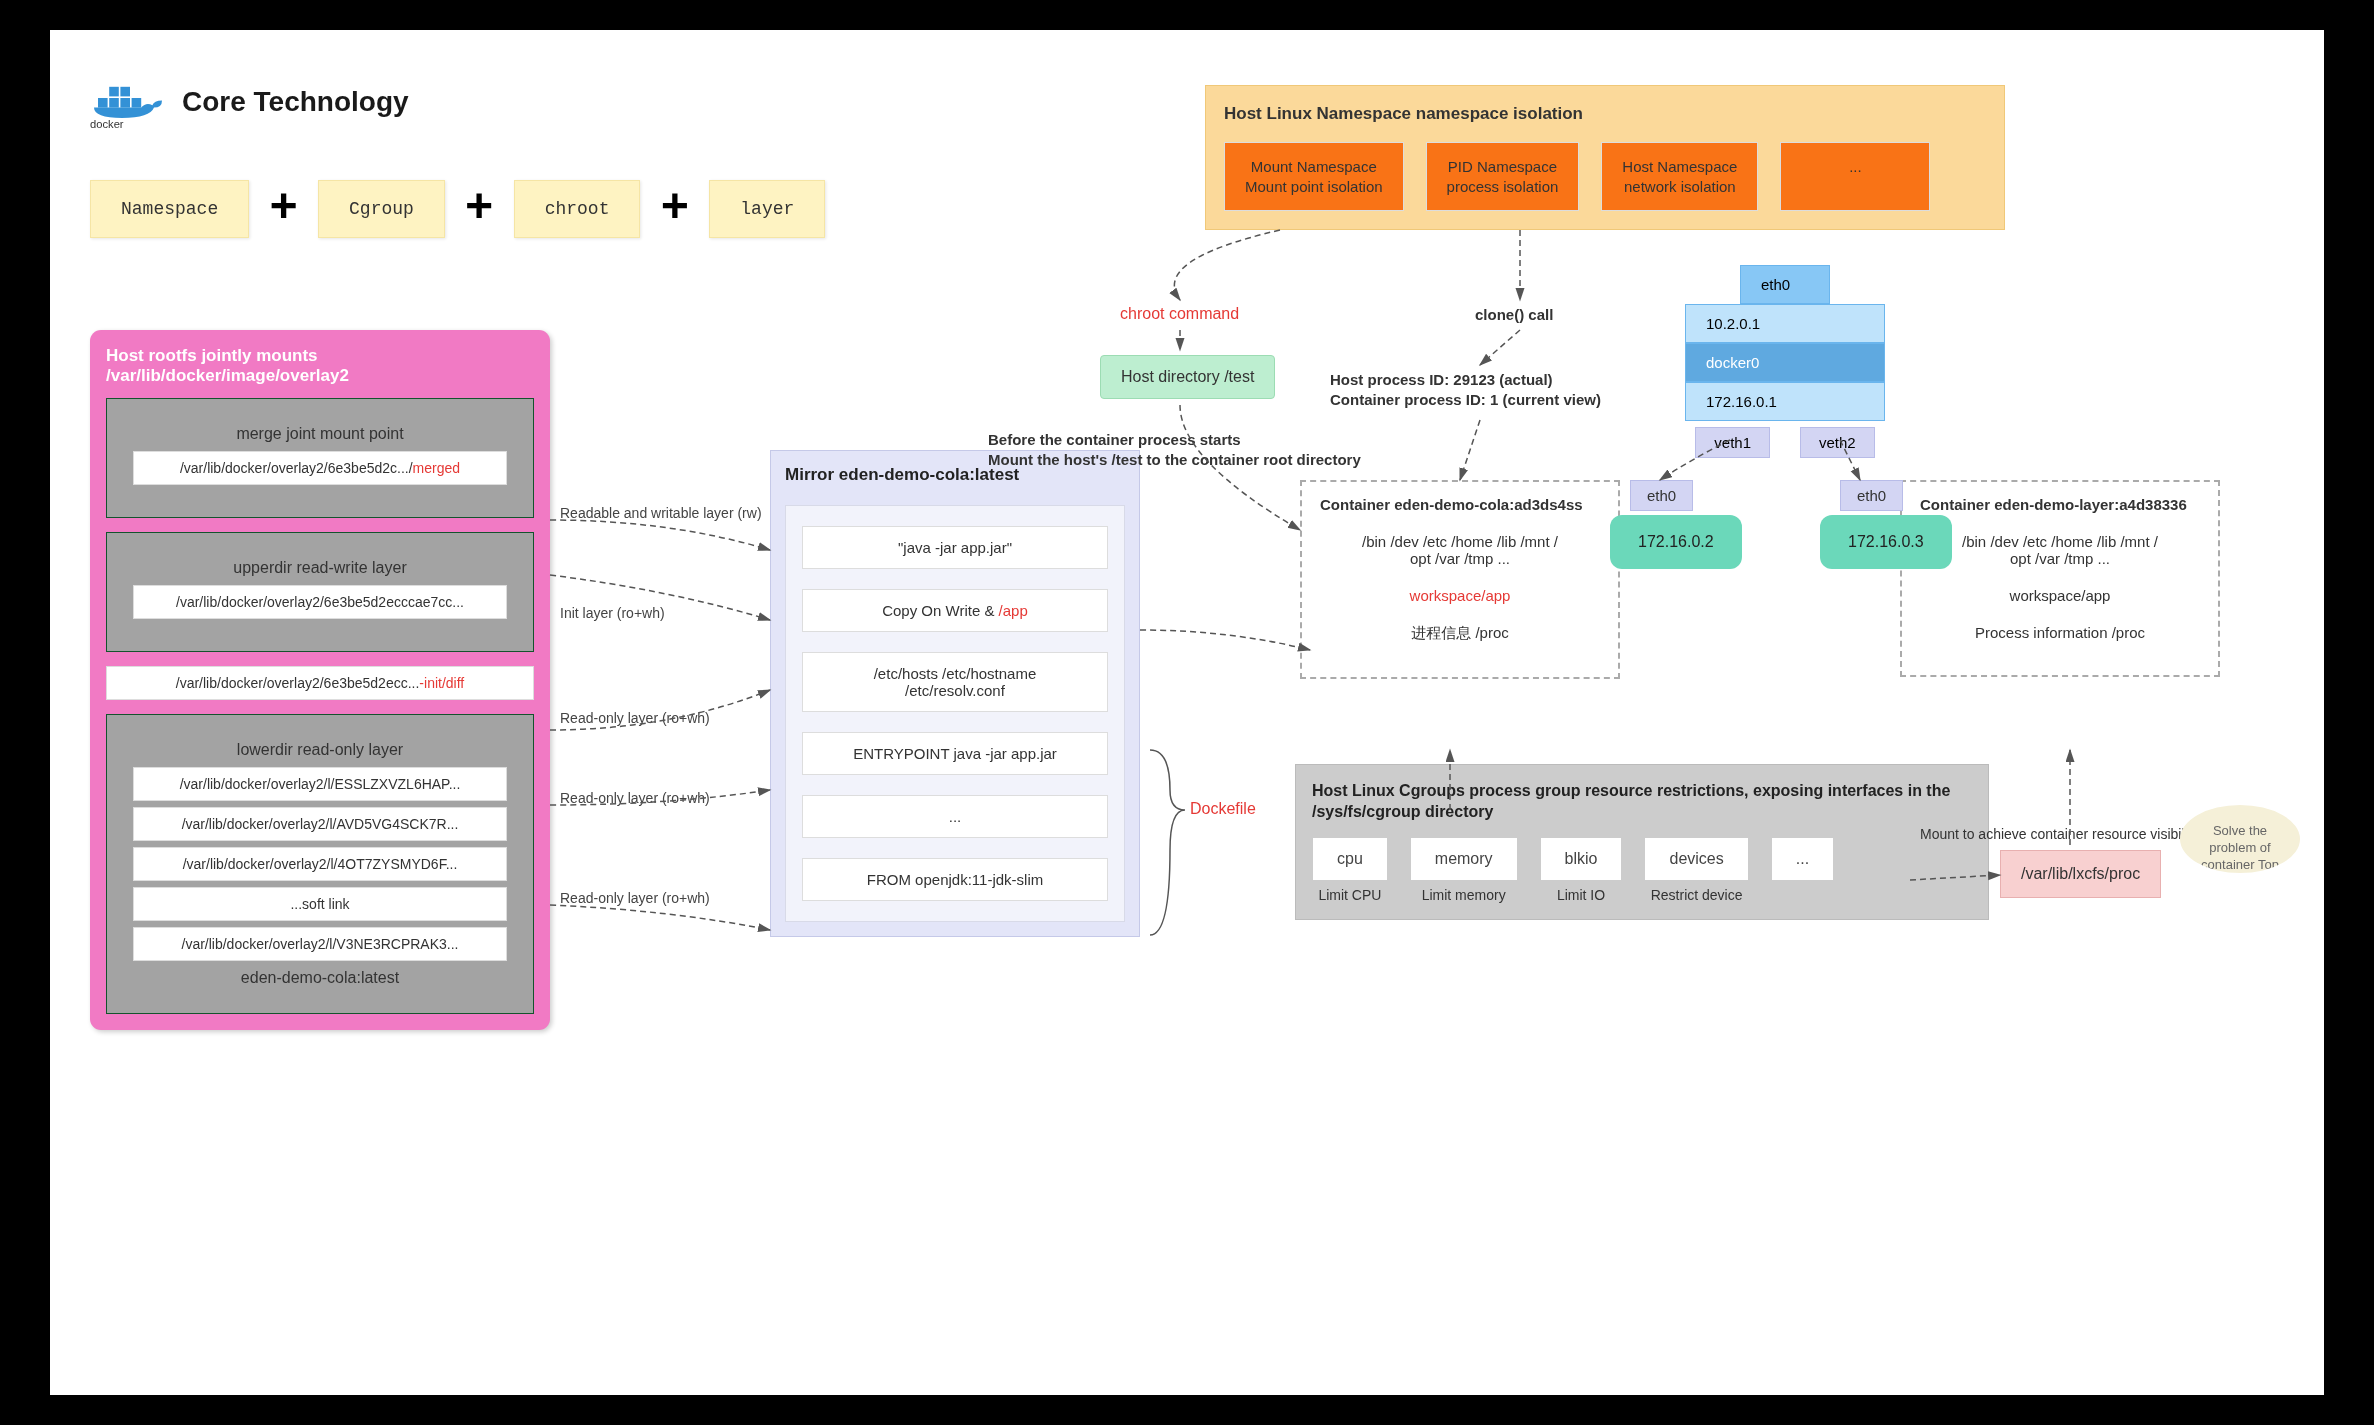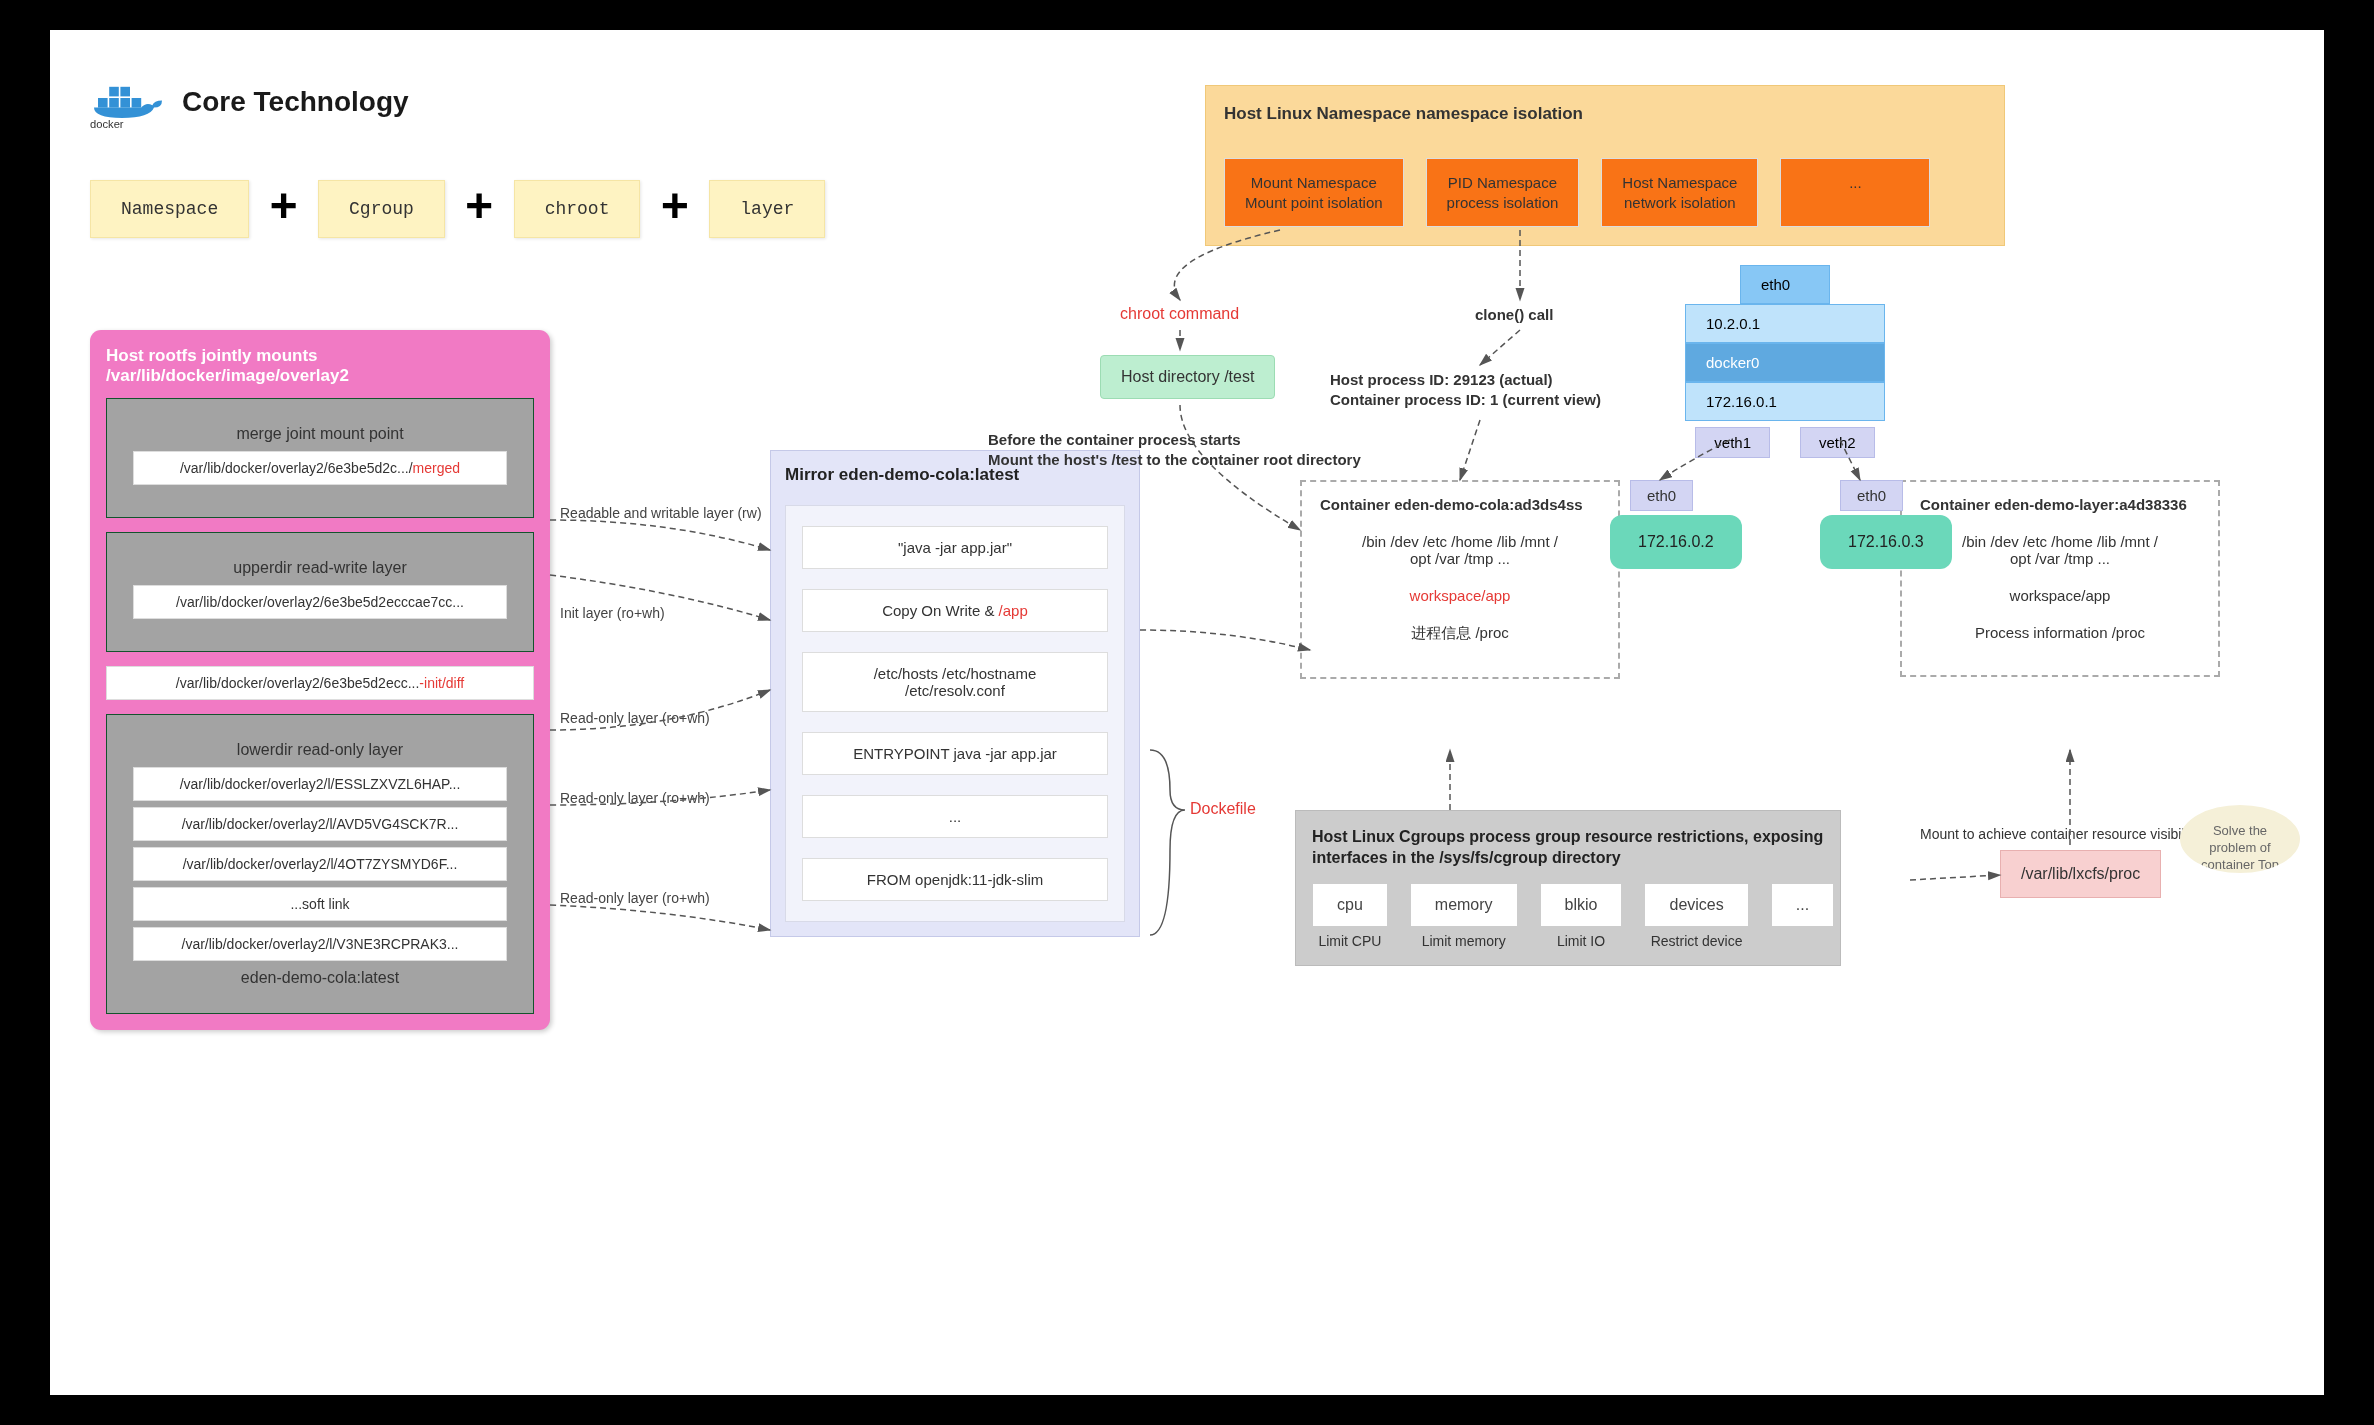--- a/index.html
+++ b/index.html
@@ -93,21 +93,21 @@
   text-align: center;
   margin-bottom: 20px;
 }
 .mirror-row:last-child { margin-bottom: 0; }
 
 .namespace-panel {
   background: #fbd99a;
   border: 1px solid #f0c878;
   padding: 18px;
 }
-.ns-title { font-size: 17px; font-weight: 600; color: #333; margin-bottom: 34px; }
+.ns-title { font-size: 17px; font-weight: 600; color: #333; margin-bottom: 18px; }
 .ns-row { display: flex; gap: 22px; }
 .ns-box {
   background: #f97316;
   border: 1px solid #ddd;
   padding: 14px 20px;
   font-size: 15px;
   color: #333;
   text-align: center;
   white-space: pre-line;
   line-height: 1.3;
@@ -328,21 +328,21 @@
   <div class="abs container-box" style="top:450px; left:1850px; width:320px;">
     <div class="container-title">Container eden-demo-layer:a4d38336</div>
     <div class="container-line" style="white-space:pre-line;">/bin /dev /etc /home /lib /mnt /
 opt /var /tmp ...</div>
     <div class="container-line">workspace/app</div>
     <div class="container-line">Process information /proc</div>
   </div>
   <div class="abs eth-tag" style="top:450px; left:1790px;">eth0</div>
   <div class="abs ip-box" style="top:485px; left:1770px;">172.16.0.3</div>
 
-  <div class="abs cgroup-panel" style="top:780px; left:1245px; width:546px;">
+  <div class="abs cgroup-panel" style="top:734px; left:1245px; width:694px;">
     <div class="cgroup-title">Host Linux Cgroups process group resource restrictions, exposing interfaces in the /sys/fs/cgroup directory</div>
     <div class="cgroup-row">
       <div class="cgroup-col">
         <div class="cgroup-box">cpu</div>
         <div class="cgroup-label">Limit CPU</div>
       </div>
       <div class="cgroup-col">
         <div class="cgroup-box">memory</div>
         <div class="cgroup-label">Limit memory</div>
       </div>

